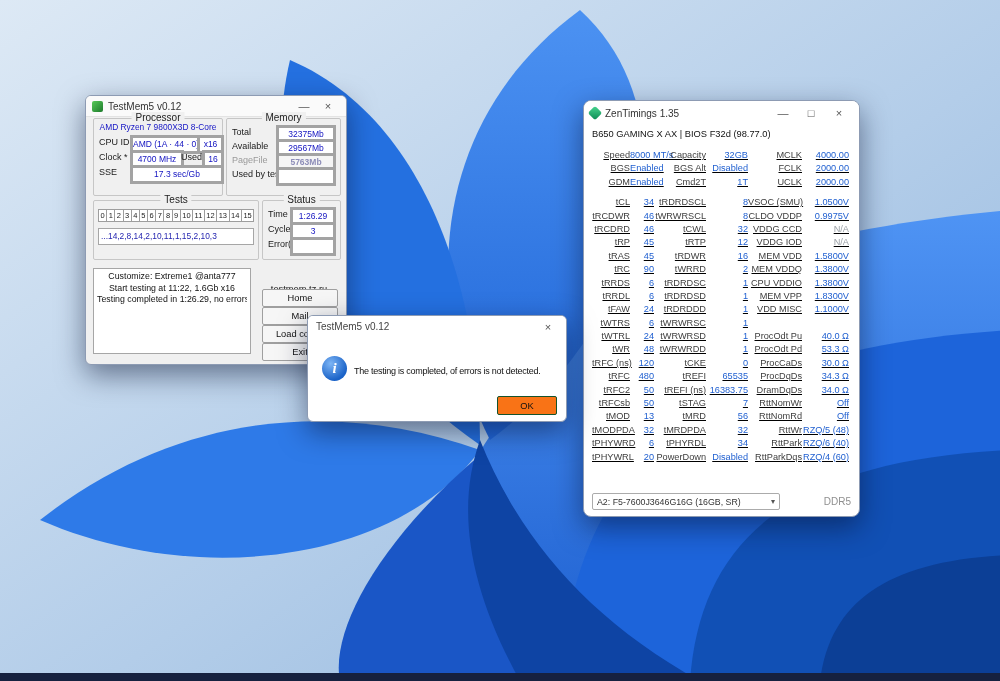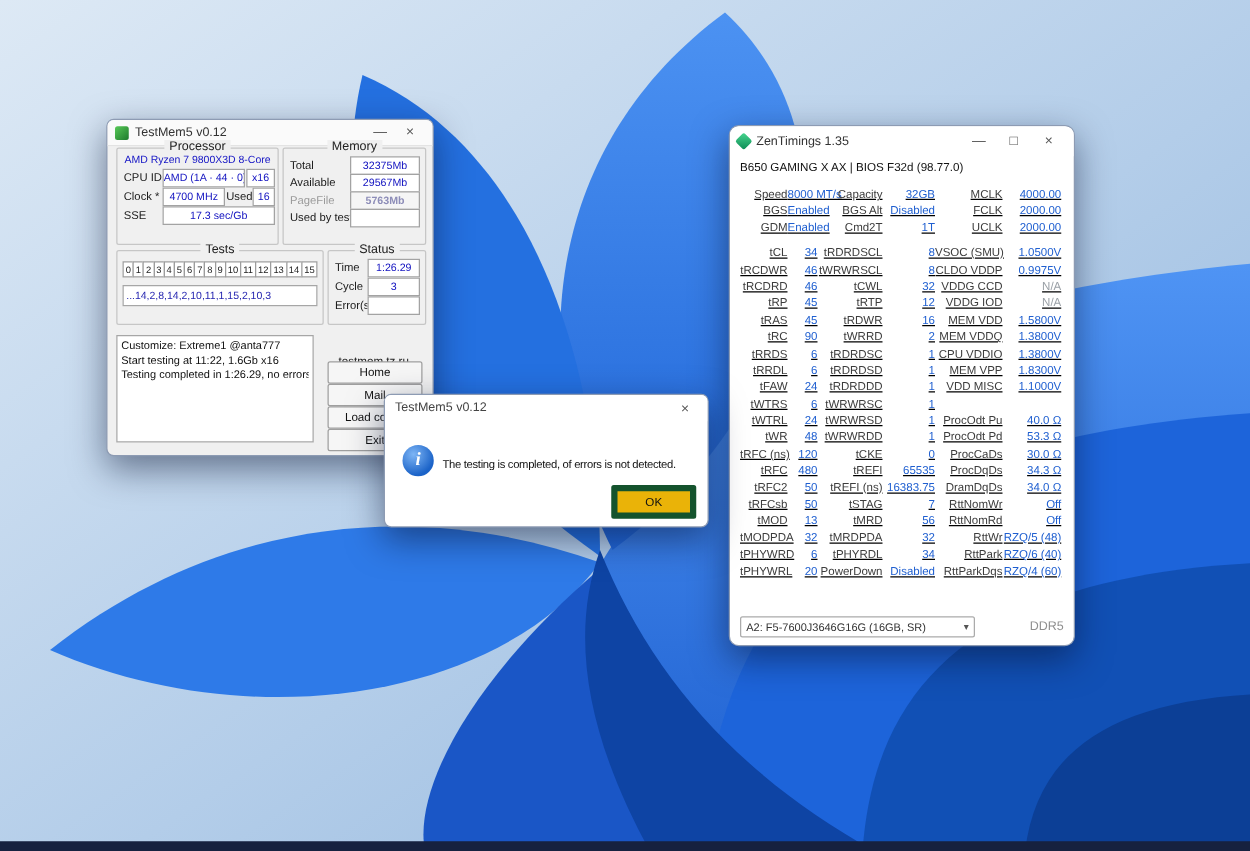--- a/index.html
+++ b/index.html
@@ -16,55 +16,55 @@
   .tb-spacer{flex:1;}
   .tb-btn{width:24px;text-align:center;font-size:11px;color:#555;cursor:default;line-height:18px;}
 
   
   #tm5{left:85px;top:95px;width:260px;height:268px;z-index:10;}
   .group{position:absolute;border:1px solid #c6c6c6;border-radius:2px;}
   .group-label{position:absolute;top:-7px;left:50%;transform:translateX(-50%);
                background:#f0f0f0;padding:0 4px;font-size:10px;color:#222;white-space:nowrap;}
   .lab{position:absolute;font-size:9px;color:#1a1a1a;white-space:nowrap;}
   .lab.dim{color:#9a9a9a;}
-  .field{position:absolute;background:#fff;border:1px solid #a3a3a3;color:#1212c0;
+  .field{position:absolute;background:#fff;border:3px solid #a3a3a3;color:#1212c0;
          font-size:8.5px;text-align:center;height:13px;line-height:12px;overflow:hidden;white-space:nowrap;}
   .field.dim{color:#8d8db8;background:#f5f5f5;}
   #tm5-proc{left:7px;top:22px;width:128px;height:76px;}
   .cpu-name{position:absolute;top:3px;left:0;right:0;text-align:center;
             font-size:8.4px;color:#1515c5;white-space:nowrap;}
   #tm5-mem{left:140px;top:22px;width:113px;height:76px;}
   #tm5-tests{left:7px;top:104px;width:164px;height:58px;}
   .tcells{position:absolute;left:4px;top:8px;right:4px;display:flex;}
   .tcell{border:1px solid #9d9d9d;margin-right:-1px;background:#fff;font-size:7.5px;
          color:#222;height:11px;line-height:11px;padding:0 1.5px;text-align:center;}
   .seqbox{position:absolute;left:4px;top:27px;right:4px;height:15px;background:#fff;
           border:1px solid #a6a6a6;font-size:8.4px;color:#2525b0;line-height:14px;
           padding:0 2px;white-space:nowrap;overflow:hidden;}
   #tm5-status{left:176px;top:104px;width:77px;height:58px;}
   #tm5-log{position:absolute;left:7px;top:172px;width:158px;height:86px;background:#fff;
            border:1px solid #a6a6a6;font-size:8.8px;color:#111;padding:2px 3px;box-sizing:border-box;}
-  #tm5-log div{line-height:11.5px;white-space:nowrap;overflow:hidden;}
+  #tm5-log div{line-height:11.5px;white-space:nowrap;overflow:hidden;text-align:center;}
   .sitelink{position:absolute;left:170px;top:188px;width:86px;text-align:center;
             font-size:9.3px;color:#222;}
   .btn{position:absolute;left:176px;width:74px;height:16px;background:#f6f6f6;
        border:1px solid #9f9f9f;border-radius:2px;font-size:9.3px;color:#111;
        display:flex;align-items:center;justify-content:center;cursor:default;}
 
   
   #dlg{left:307px;top:315px;width:258px;height:105px;z-index:30;background:#fff;}
   #dlg .titlebar{background:#fff;border-bottom:none;height:21px;color:#444;}
   .info-icon{position:absolute;left:14px;top:40px;width:25px;height:25px;border-radius:50%;
              background:radial-gradient(circle at 35% 30%,#7db5f5,#1b63c8 70%);
              color:#fff;font-family:"Liberation Serif",serif;font-style:italic;font-weight:bold;
              font-size:15px;text-align:center;line-height:24px;}
   .dlg-msg{position:absolute;left:46px;top:50px;right:2px;font-size:9px;letter-spacing:-0.25px;
            color:#111;white-space:nowrap;overflow:hidden;}
-  .ok-btn{position:absolute;right:9px;bottom:6px;width:58px;height:17px;background:#eab308;
-          border:5px solid #14532d;border-radius:2px;font-size:9.3px;color:#111;
+  .ok-btn{position:absolute;right:9px;bottom:6px;width:58px;height:17px;background:#f97316;
+          border:1px solid #14532d;border-radius:2px;font-size:9.3px;color:#111;
           display:flex;align-items:center;justify-content:center;cursor:default;}
 
   
   #zt{left:583px;top:100px;width:275px;height:415px;z-index:20;background:#fff;border-radius:8px;}
   #zt .titlebar{height:24px;background:#fff;border-bottom:none;}
   .zt-gem{width:10px;height:10px;background:linear-gradient(135deg,#49d68f,#0c8a55);
           transform:rotate(45deg);border-radius:2px;}
   #zt .tb-btn{width:28px;line-height:22px;}
   .menubar{display:flex;align-items:center;height:19px;padding:0 8px;font-size:9.8px;color:#222;}
   .menu-item{margin-right:14px;padding:1px 3px;cursor:default;}

